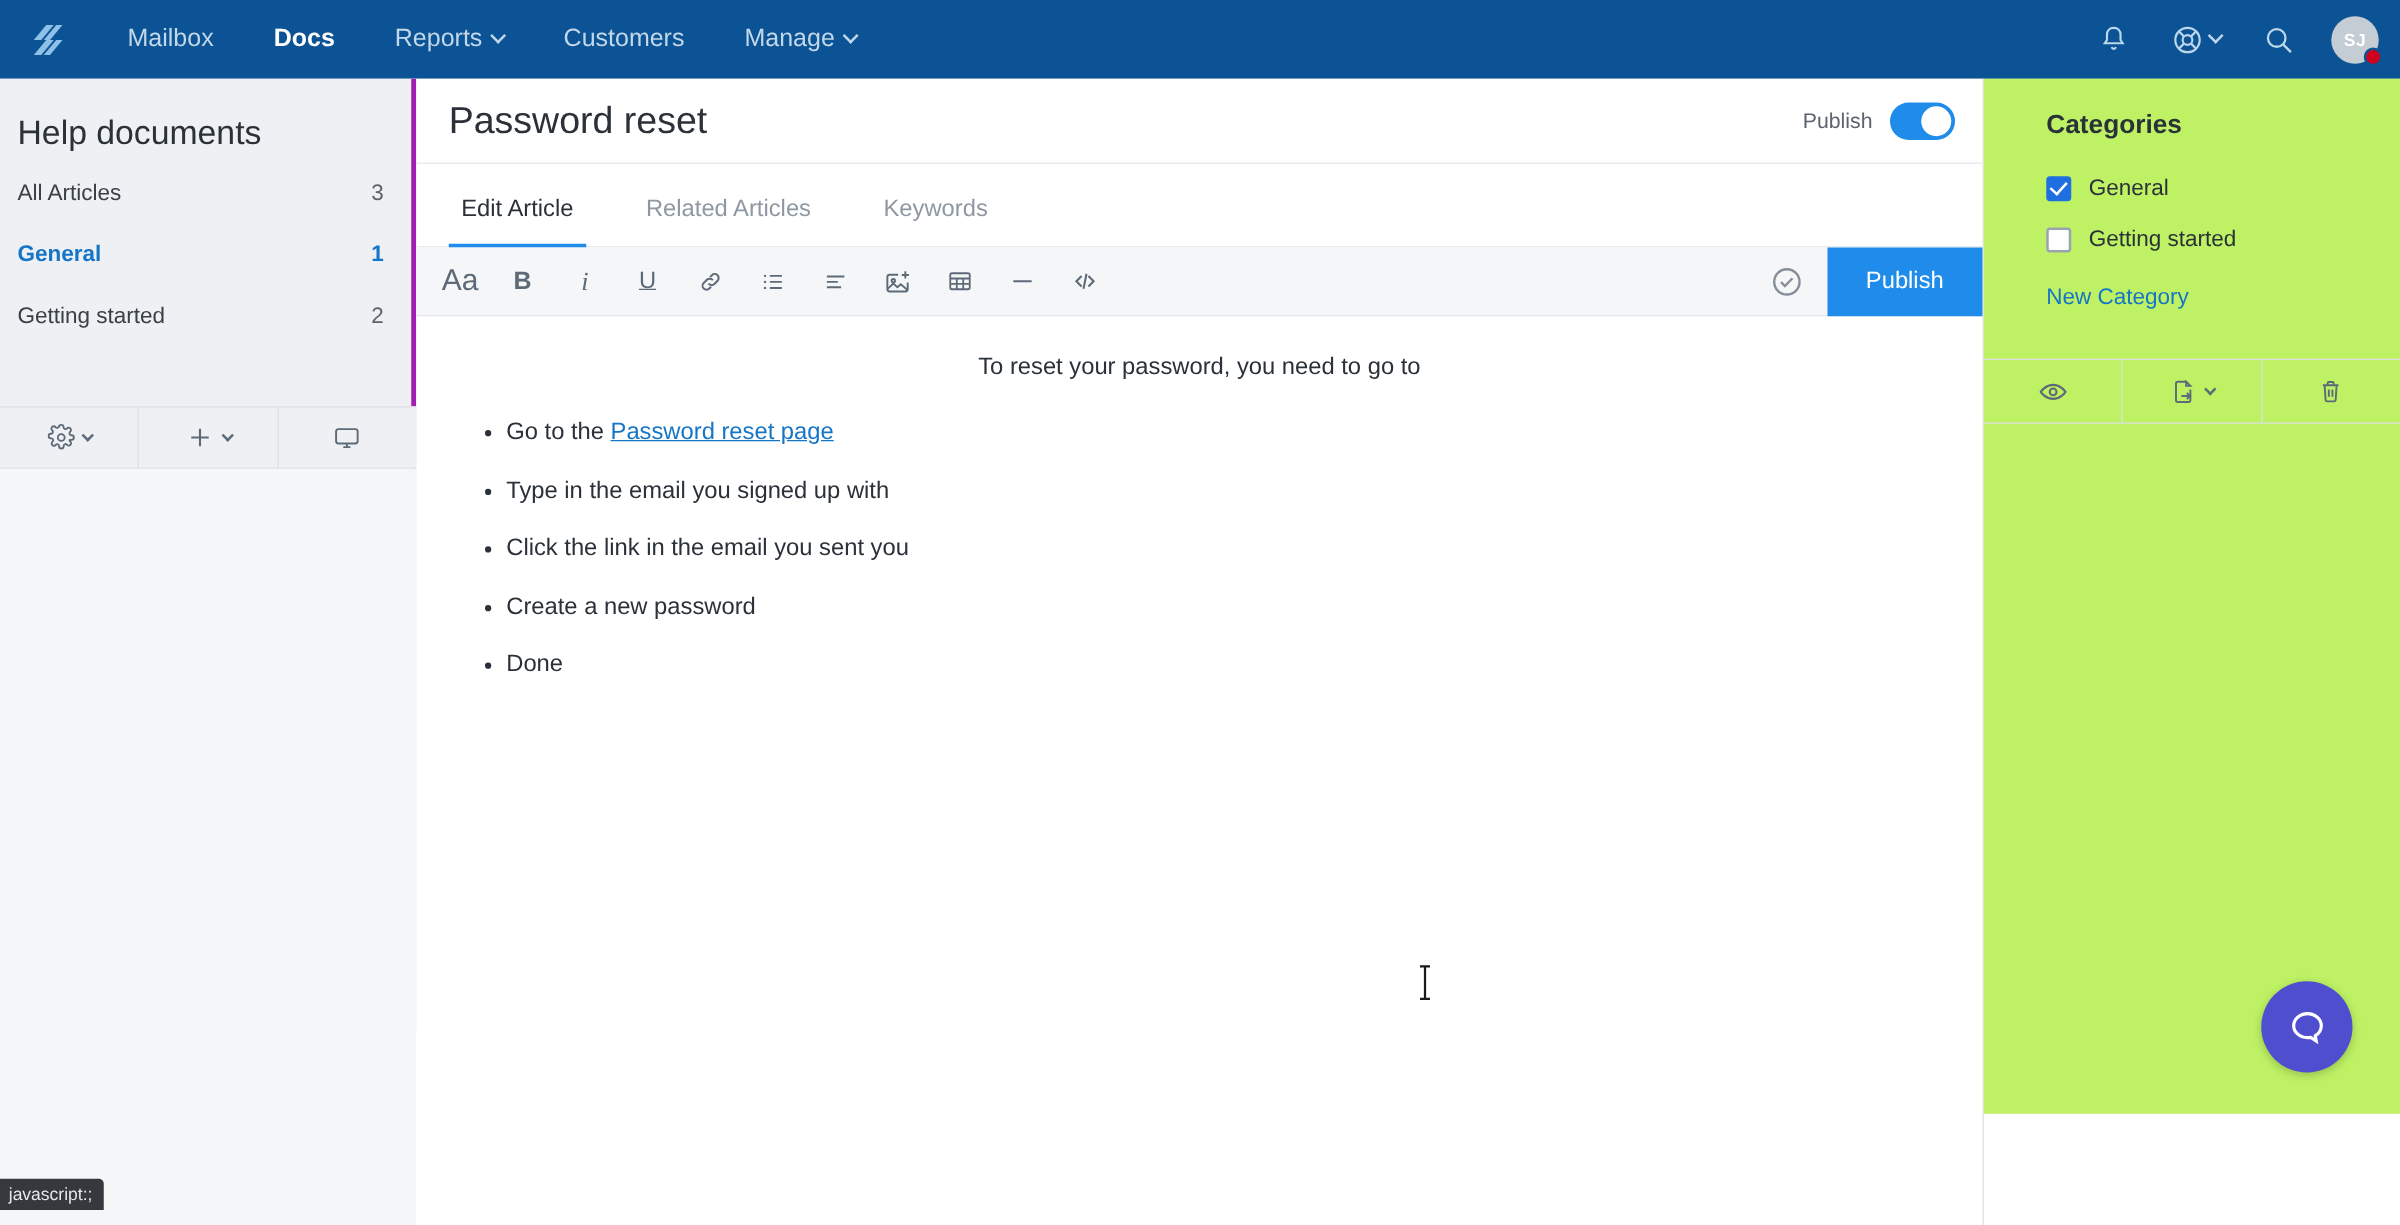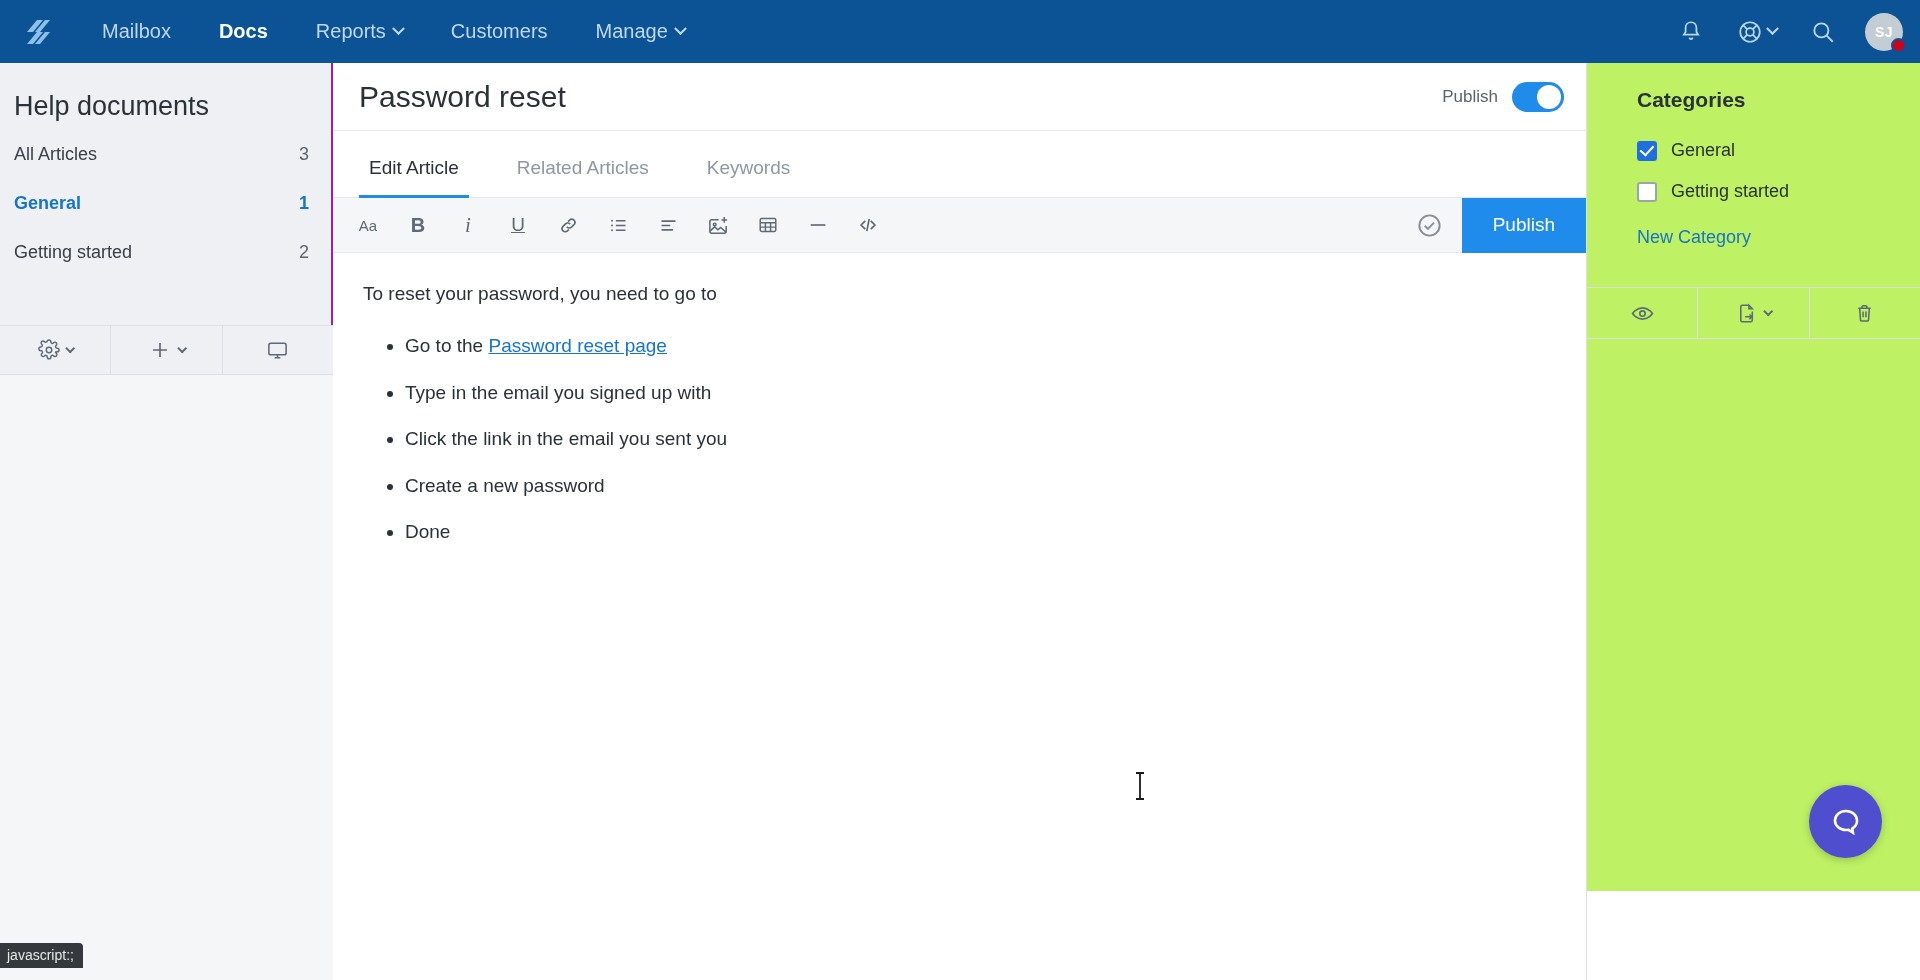--- a/index.html
+++ b/index.html
@@ -66,21 +66,21 @@
   .body-area {
     position: absolute; top: 63px; left: 0;
     width: 1920px; height: 917px;
     display: flex;
   }
 
   
   .sidebar {
     width: 333px; height: 762px;
     background: #eef0f4;
-    border-right: 2px solid #a21caf;
+    border-right: 4px solid #a21caf;
     position: relative;
     flex: 0 0 333px;
   }
   .sidebar-title {
     font-size: 27px; color: #2b3138;
     padding: 28px 0 0 14px;
     font-weight: normal;
   }
   .sidebar-list { margin-top: 22px; }
   .sb-item {
@@ -166,21 +166,21 @@
     border-bottom: 1px solid #e4e7eb;
     display: flex; align-items: center; padding-left: 10px;
     position: relative;
   }
   .tool-btn {
     width: 50px; height: 55px;
     display: flex; align-items: center; justify-content: center;
     color: #5d6a77; cursor: pointer; font-size: 20px;
   }
   .tool-btn svg { display: block; }
-  .tool-btn.aa { font-size: 15px; }
+  .tool-btn.aa { font-size: 24px; }
   .tool-btn.bold { font-weight: bold; font-size: 20px; }
   .tool-btn.italic { font-style: italic; font-family: "Liberation Serif", serif; font-size: 21px; }
   .tool-btn.underline { text-decoration: underline; font-size: 19px; }
   .toolbar-right {
     margin-left: auto; display: flex; align-items: center; height: 55px;
   }
   .save-status {
     width: 64px; height: 55px; display: flex;
     align-items: center; justify-content: center; color: #868f99;
   }
@@ -190,21 +190,21 @@
     font-size: 19px; border: none; cursor: pointer;
     display: flex; align-items: center;
     font-family: "Liberation Sans", sans-serif;
   }
 
   .doc-body {
     padding: 26px 30px 0 30px;
     font-size: 19px; color: #2b3138; line-height: 1.6;
     position: relative; height: 711px;
   }
-  .doc-para { margin-bottom: 22px; }
+  .doc-para { margin-bottom: 22px; text-align: center; }
   .doc-list { list-style: disc; padding-left: 42px; }
   .doc-list li { margin-bottom: 16px; }
   .doc-link { color: #1575c6; text-decoration: underline; cursor: pointer; }
 
   .text-caret {
     position: absolute; left: 800px; top: 518px;
     width: 14px; height: 30px; pointer-events: none;
   }
 
   

